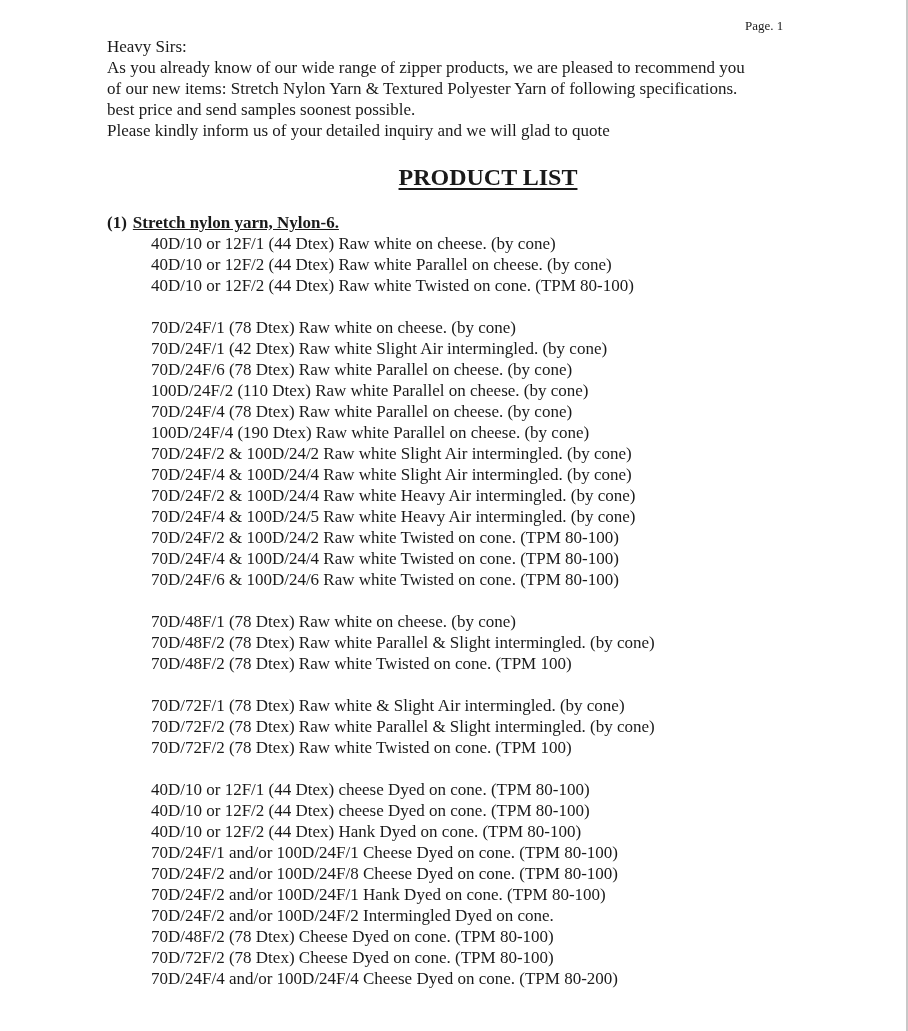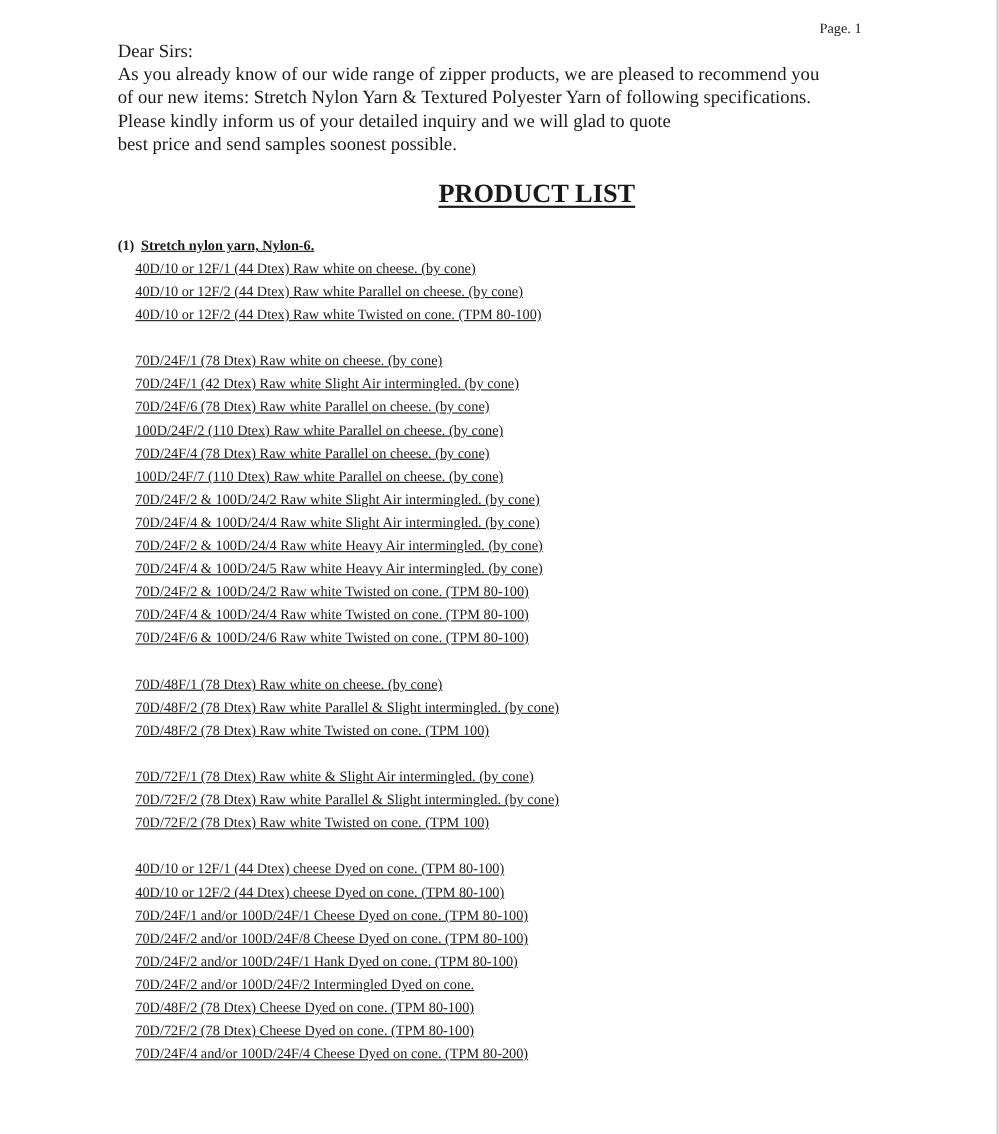--- a/index.html
+++ b/index.html
@@ -51,67 +51,67 @@
       text-decoration: underline;
       text-decoration-thickness: 2px;
       text-underline-offset: 3px;
       margin-left: 36px;
     }
     .title span { position: relative; left: 0px; }
     .section {
       position: absolute;
       top: 212px;
       left: 107px;
-      font-size: 13px;
+      font-size: 17px;
       line-height: 21px;
     }
     .section-heading {
       font-weight: bold;
       white-space: nowrap;
     }
     .section-heading .num { margin-right: 6px; }
     .section-heading .name { text-decoration: underline; }
-    .group { margin-left: 16px; text-decoration: underline; }
+    .group { margin-left: 44px; }
     .group + .group { margin-top: 21px; }
     .item { white-space: nowrap; }
   </style>
 </head>
 <body>
 
 <div class="page-edge"></div>
 
 <div class="page-number">Page. 1</div>
 
 <div class="letter">
-  <div>Dear Sirs:</div>
+  <div>Heavy Sirs:</div>
   <div>As you already know of our wide range of zipper products, we are pleased to recommend you</div>
   <div>of our new items: Stretch Nylon Yarn &amp; Textured Polyester Yarn of following specifications.</div>
+  <div>best price and send samples soonest possible.</div>
   <div>Please kindly inform us of your detailed inquiry and we will glad to quote</div>
-  <div>best price and send samples soonest possible.</div>
 </div>
 
 <div class="title"><span>PRODUCT LIST</span></div>
 
 <div class="section">
   <div class="section-heading">
     <span class="num">(1)</span><span class="name">Stretch nylon yarn, Nylon-6.</span>
   </div>
   <div id="groups-container">
       <div class="group">
         <div class="item">40D/10 or 12F/1 (44 Dtex) Raw white on cheese. (by cone)</div>
         <div class="item">40D/10 or 12F/2 (44 Dtex) Raw white Parallel on cheese. (by cone)</div>
         <div class="item">40D/10 or 12F/2 (44 Dtex) Raw white Twisted on cone. (TPM 80-100)</div>
       </div>
       <div class="group">
         <div class="item">70D/24F/1 (78 Dtex) Raw white on cheese. (by cone)</div>
         <div class="item">70D/24F/1 (42 Dtex) Raw white Slight Air intermingled. (by cone)</div>
         <div class="item">70D/24F/6 (78 Dtex) Raw white Parallel on cheese. (by cone)</div>
         <div class="item">100D/24F/2 (110 Dtex) Raw white Parallel on cheese. (by cone)</div>
         <div class="item">70D/24F/4 (78 Dtex) Raw white Parallel on cheese. (by cone)</div>
-        <div class="item">100D/24F/7 (110 Dtex) Raw white Parallel on cheese. (by cone)</div>
+        <div class="item">100D/24F/4 (190 Dtex) Raw white Parallel on cheese. (by cone)</div>
         <div class="item">70D/24F/2 &amp; 100D/24/2 Raw white Slight Air intermingled. (by cone)</div>
         <div class="item">70D/24F/4 &amp; 100D/24/4 Raw white Slight Air intermingled. (by cone)</div>
         <div class="item">70D/24F/2 &amp; 100D/24/4 Raw white Heavy Air intermingled. (by cone)</div>
         <div class="item">70D/24F/4 &amp; 100D/24/5 Raw white Heavy Air intermingled. (by cone)</div>
         <div class="item">70D/24F/2 &amp; 100D/24/2 Raw white Twisted on cone. (TPM 80-100)</div>
         <div class="item">70D/24F/4 &amp; 100D/24/4 Raw white Twisted on cone. (TPM 80-100)</div>
         <div class="item">70D/24F/6 &amp; 100D/24/6 Raw white Twisted on cone. (TPM 80-100)</div>
       </div>
       <div class="group">
         <div class="item">70D/48F/1 (78 Dtex) Raw white on cheese. (by cone)</div>
@@ -119,20 +119,21 @@
         <div class="item">70D/48F/2 (78 Dtex) Raw white Twisted on cone. (TPM 100)</div>
       </div>
       <div class="group">
         <div class="item">70D/72F/1 (78 Dtex) Raw white &amp; Slight Air intermingled. (by cone)</div>
         <div class="item">70D/72F/2 (78 Dtex) Raw white Parallel &amp; Slight intermingled. (by cone)</div>
         <div class="item">70D/72F/2 (78 Dtex) Raw white Twisted on cone. (TPM 100)</div>
       </div>
       <div class="group">
         <div class="item">40D/10 or 12F/1 (44 Dtex) cheese Dyed on cone. (TPM 80-100)</div>
         <div class="item">40D/10 or 12F/2 (44 Dtex) cheese Dyed on cone. (TPM 80-100)</div>
+        <div class="item">40D/10 or 12F/2 (44 Dtex) Hank Dyed on cone. (TPM 80-100)</div>
         <div class="item">70D/24F/1 and/or 100D/24F/1 Cheese Dyed on cone. (TPM 80-100)</div>
         <div class="item">70D/24F/2 and/or 100D/24F/8 Cheese Dyed on cone. (TPM 80-100)</div>
         <div class="item">70D/24F/2 and/or 100D/24F/1 Hank Dyed on cone. (TPM 80-100)</div>
         <div class="item">70D/24F/2 and/or 100D/24F/2 Intermingled Dyed on cone.</div>
         <div class="item">70D/48F/2 (78 Dtex) Cheese Dyed on cone. (TPM 80-100)</div>
         <div class="item">70D/72F/2 (78 Dtex) Cheese Dyed on cone. (TPM 80-100)</div>
         <div class="item">70D/24F/4 and/or 100D/24F/4 Cheese Dyed on cone. (TPM 80-200)</div>
       </div>
     </div>
 </div>

